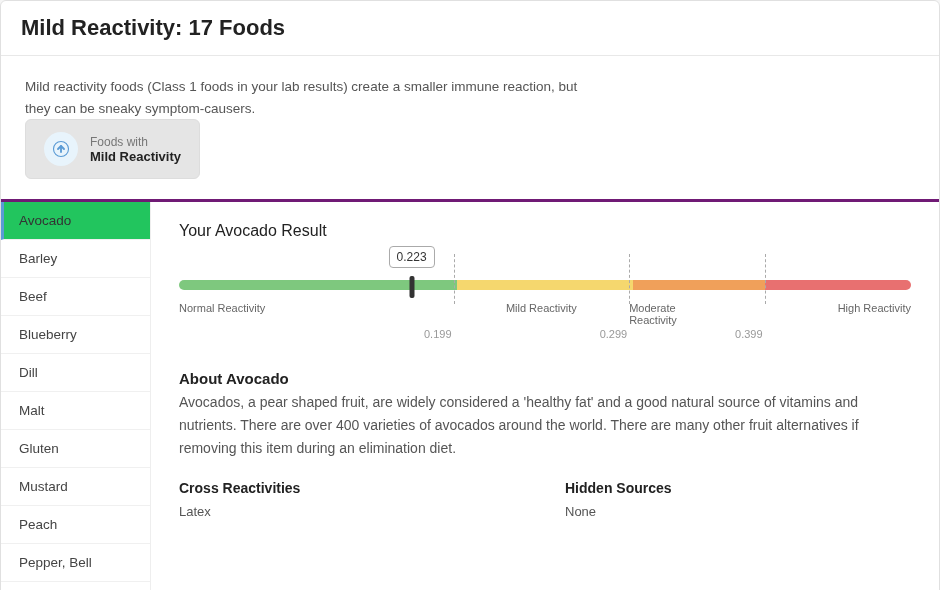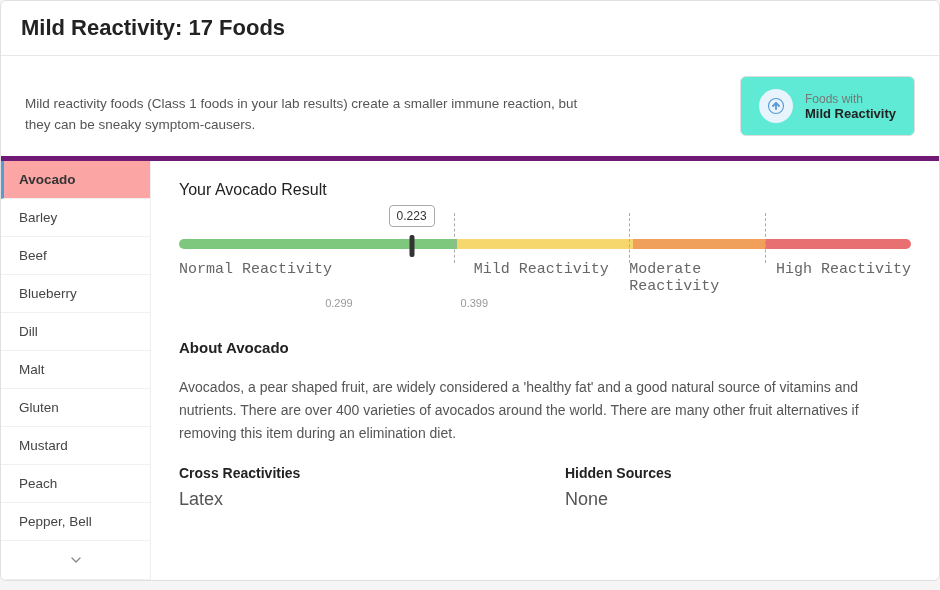--- a/index.html
+++ b/index.html
@@ -22,40 +22,41 @@
       padding: 14px 20px;
       border-bottom: 1px solid #e8e8e8;
     }
     .page-header h1 {
       font-size: 22px;
       font-weight: 600;
       color: #222;
     }
     .intro-section {
       display: flex;
-      align-items: flex-end;
+      align-items: flex-start;
       justify-content: space-between;
       padding: 20px 24px;
-      border-bottom: 5px solid #701a75;
+      border-bottom: 3px solid #701a75;
+      flex-direction: column;
     }
     .intro-text {
       flex: 1;
       font-size: 13.5px;
       color: #555;
       line-height: 1.6;
       max-width: 580px;
     }
     .mild-reactivity-badge {
       display: flex;
       align-items: center;
       border: 1px solid #ddd;
       border-radius: 6px;
       padding: 12px 18px;
       gap: 12px;
-      background: #5eead4;
+      background: #e5e5e5;
       min-width: 170px;
     }
     .badge-icon {
       width: 34px;
       height: 34px;
       border-radius: 50%;
       background: #e8f4fc;
       display: flex;
       align-items: center;
       justify-content: center;
@@ -85,22 +86,22 @@
       border-right: 1px solid #eee;
     }
     .food-item {
       padding: 11px 18px;
       font-size: 13.5px;
       color: #444;
       cursor: pointer;
       border-bottom: 1px solid #f0f0f0;
     }
     .food-item.active {
-      background: #fca5a5;
-      font-weight: 700;
+      background: #22c55e;
+      font-weight: 400;
       border-left: 3px solid #5b9bd5;
       padding-left: 15px;
       color: #333;
     }
     .food-item.more {
       display: flex;
       align-items: center;
       justify-content: center;
       color: #888;
       font-size: 12px;
@@ -163,21 +164,21 @@
       border-left: 1px dashed #aaa;
       height: 50px;
     }
     .about-section {
       margin-bottom: 20px;
     }
     .about-title {
       font-size: 15px;
       font-weight: 600;
       color: #222;
-      margin-bottom: 20px;
+      margin-bottom: 4px;
     }
     .about-text {
       font-size: 14px;
       color: #555;
       line-height: 1.65;
     }
     .cross-section {
       display: flex;
       gap: 40px;
       margin-top: 16px;
@@ -185,21 +186,21 @@
     .cross-col {
       flex: 1;
     }
     .cross-title {
       font-size: 14px;
       font-weight: 600;
       color: #222;
       margin-bottom: 8px;
     }
     .cross-val {
-      font-size: 18px;
+      font-size: 13px;
       color: #555;
     }
   </style>
 </head>
 <body>
 
 <div class="page-container">
 
   <div class="page-header">
     <h1>Mild Reactivity: 17 Foods</h1>
@@ -254,36 +255,37 @@
 
           <div class="slider-track"></div>
 
           <div class="slider-marker" style="left: calc(6.5% + 185px);"></div>
 
           <div class="dashed-line" style="left: calc(37.5% + 0px);"></div>
           <div class="dashed-line" style="left: calc(61.5%);"></div>
           <div class="dashed-line" style="left: calc(80%);"></div>
         </div>
 
-        <div style="display:flex; position:relative; margin-top:4px; font-size:15px; color:#666;font-family:Liberation Mono, monospace;">
+        <div style="display:flex; position:relative; margin-top:4px; font-size:11px; color:#666;">
           <div style="flex:0 0 37.5%; text-align:left; padding-right:4px;">
             <span>Normal Reactivity</span>
           </div>
           <div style="flex:0 0 24%; text-align:center;">
             <span>Mild Reactivity</span>
           </div>
           <div style="flex:0 0 18.5%; text-align:left;">
             <span>Moderate<br>Reactivity</span>
           </div>
           <div style="flex:1; text-align:right;">
             <span>High Reactivity</span>
           </div>
         </div>
 
         <div style="display:flex; position:relative; margin-top:2px; font-size:11px; color:#999;">
+          <div style="flex:0 0 37.5%; text-align:right; padding-right:2px;">0.199</div>
           <div style="flex:0 0 24%; text-align:right; padding-right:2px;">0.299</div>
           <div style="flex:0 0 18.5%; text-align:right; padding-right:2px;">0.399</div>
           <div style="flex:1;"></div>
         </div>
       </div>
 
       <div class="about-section">
         <div class="about-title">About Avocado</div>
         <p class="about-text">Avocados, a pear shaped fruit, are widely considered a 'healthy fat' and a good natural source of vitamins and nutrients. There are over 400 varieties of avocados around the world. There are many other fruit alternatives if removing this item during an elimination diet.</p>
       </div>

